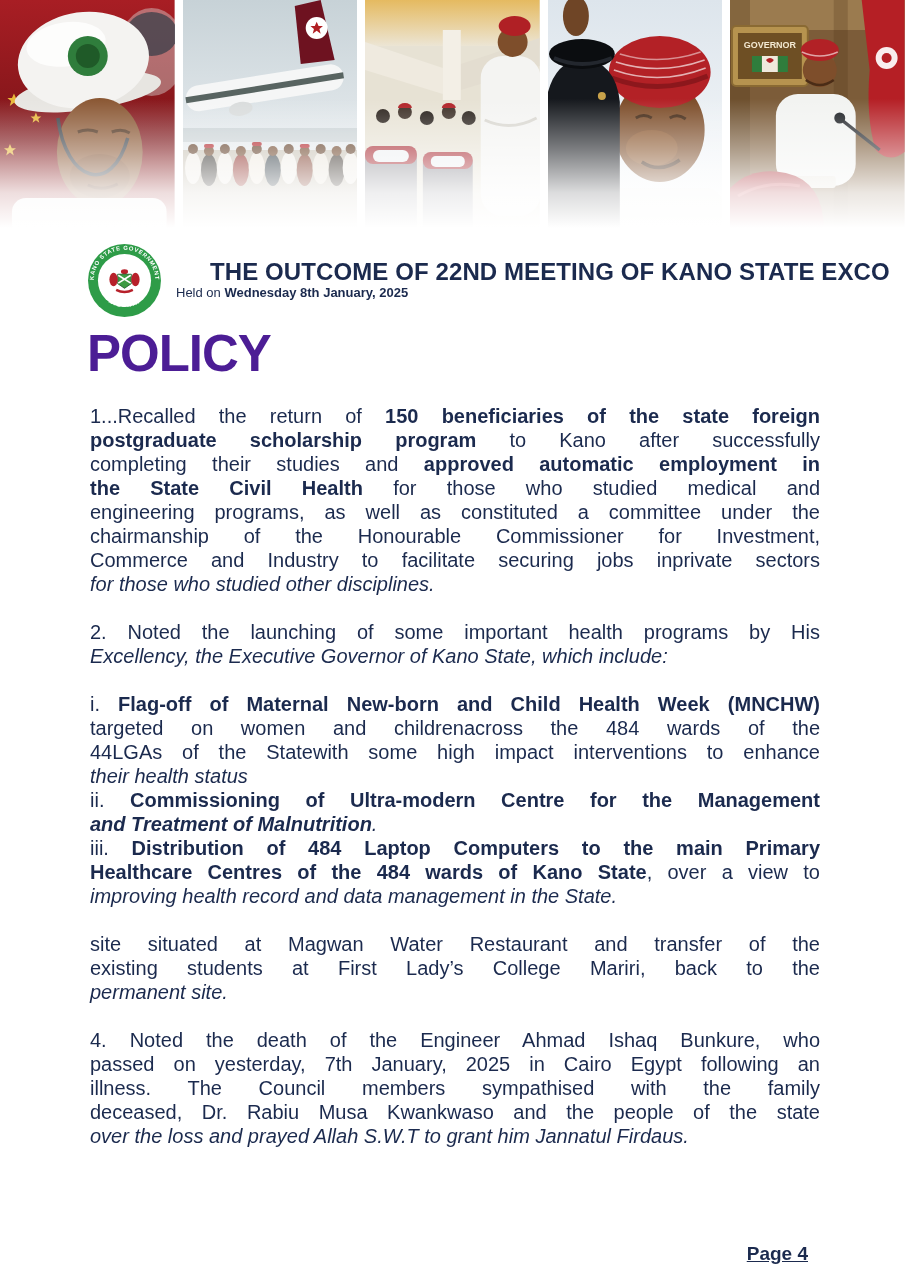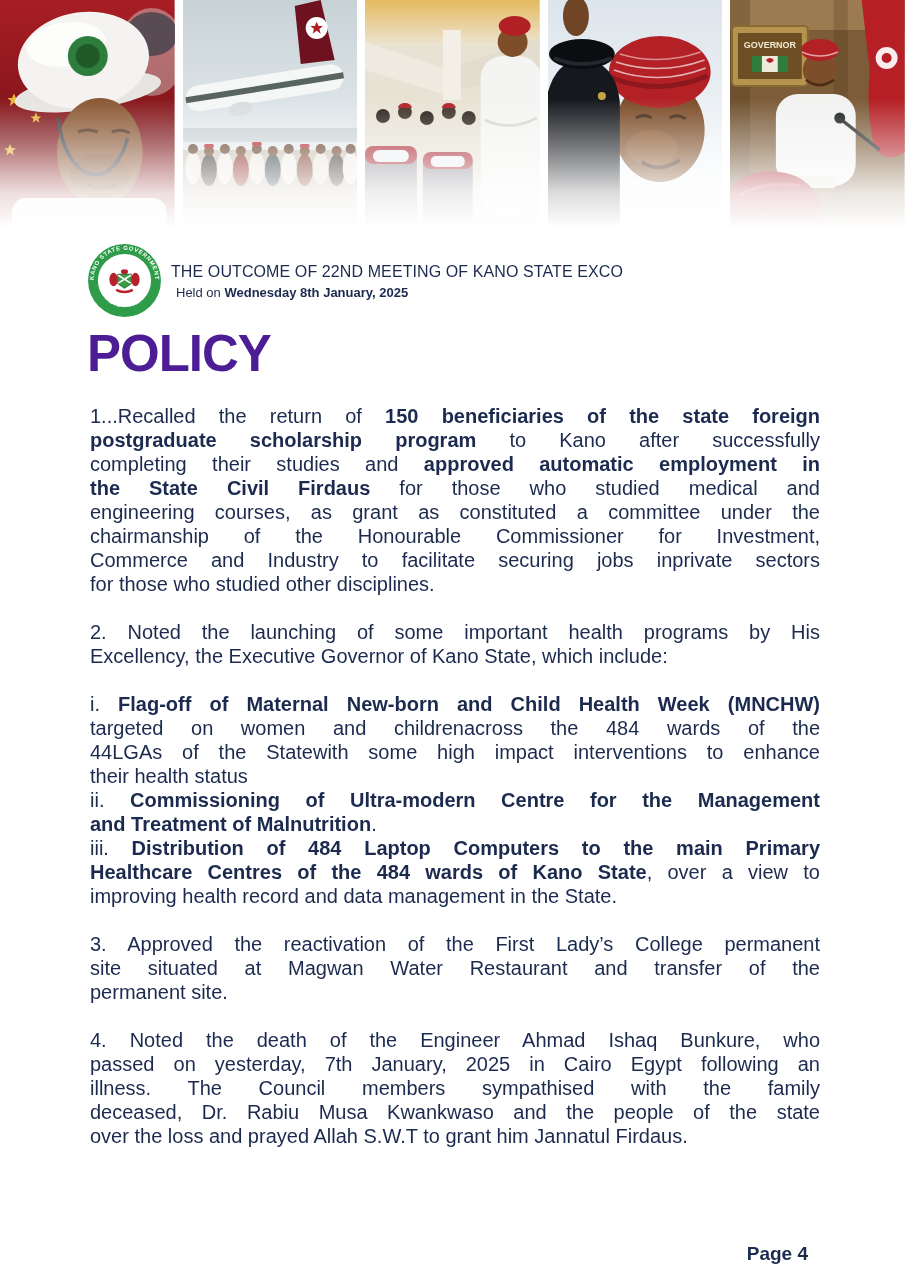--- a/index.html
+++ b/index.html
@@ -13,37 +13,37 @@
   .photo svg{display:block;width:100%;height:100%;}
   .banner-fade{
     position:absolute;inset:0;pointer-events:none;
     background:linear-gradient(180deg,rgba(255,255,255,0) 0%,rgba(255,255,255,0) 42%,
       rgba(255,255,255,.45) 64%,rgba(255,255,255,.85) 82%,#ffffff 97%);
   }
   
   .header-row{position:absolute;top:243px;left:87px;display:flex;align-items:center;gap:9px;}
   .seal{width:75px;height:75px;flex:0 0 auto;}
   .header-text{padding-top:2px;}
-  .doc-title{font-size:16px;font-weight:normal;letter-spacing:.1px;line-height:21px;}
+  .doc-title{font-size:24px;font-weight:bold;letter-spacing:.1px;line-height:21px;margin-left:39px;}
   .doc-subtitle{font-size:13px;line-height:21px;padding-left:5px;}
   .doc-subtitle .b{font-weight:bold;}
   
   .section-heading{
     position:absolute;top:326px;left:87px;font-size:51px;font-weight:800;
     letter-spacing:-1px;line-height:56px;color:#4c1d95;
   }
   
   .content{position:absolute;top:404px;left:90px;width:730px;font-size:20px;line-height:24px;}
   .para{margin:0;}
   .para + .para:not(.tight){margin-top:24px;}
   .line{text-align:justify;text-align-last:justify;text-justify:inter-word;}
-  .line.last{text-align-last:left;}
+  .line.last{text-align-last:left;font-style:italic;}
   .b{font-weight:bold;}
   
-  .page-number{position:absolute;top:1243px;right:97px;font-size:19px;font-weight:bold;}
+  .page-number{position:absolute;top:1243px;right:97px;font-size:19px;font-weight:bold;text-decoration:underline;}
 </style>
 </head>
 <body>
 
 <div class="page">
 
   <div class="banner">
 
     <div class="photo" role="img" aria-label="Man wearing a white safety helmet with green round sticker against a red backdrop with gold stars">
       <svg viewBox="0 0 175 235" preserveAspectRatio="none">
@@ -268,22 +268,22 @@
     </div>
   </div>
 
   <div class="section-heading">POLICY</div>
 
   <div class="content">
       <div class="para">
         <div class="line"><span>1...Recalled the return of </span><span class="b">150 beneficiaries of the state foreign</span></div>
         <div class="line"><span class="b">postgraduate scholarship program</span><span> to Kano after successfully</span></div>
         <div class="line"><span>completing their studies and </span><span class="b">approved automatic employment in</span></div>
-        <div class="line"><span class="b">the State Civil Firdaus</span><span> for those who studied medical and</span></div>
-        <div class="line"><span>engineering courses, as grant as constituted a committee under the</span></div>
+        <div class="line"><span class="b">the State Civil Health</span><span> for those who studied medical and</span></div>
+        <div class="line"><span>engineering programs, as well as constituted a committee under the</span></div>
         <div class="line"><span>chairmanship of the Honourable Commissioner for Investment,</span></div>
         <div class="line"><span>Commerce and Industry to facilitate securing jobs inprivate sectors</span></div>
         <div class="line last"><span>for those who studied other disciplines.</span></div>
       </div>
       <div class="para">
         <div class="line"><span>2. Noted the launching of some important health programs by His</span></div>
         <div class="line last"><span>Excellency, the Executive Governor of Kano State, which include:</span></div>
       </div>
       <div class="para">
         <div class="line"><span>i. </span><span class="b">Flag-off of Maternal New-born and Child Health Week (MNCHW)</span></div>
@@ -294,22 +294,22 @@
       <div class="para tight">
         <div class="line"><span>ii. </span><span class="b">Commissioning of Ultra-modern Centre for the Management</span></div>
         <div class="line last"><span class="b">and Treatment of Malnutrition</span><span>.</span></div>
       </div>
       <div class="para tight">
         <div class="line"><span>iii. </span><span class="b">Distribution of 484 Laptop Computers to the main Primary</span></div>
         <div class="line"><span class="b">Healthcare Centres of the 484 wards of Kano State</span><span>, over a view to</span></div>
         <div class="line last"><span>improving health record and data management in the State.</span></div>
       </div>
       <div class="para">
-        <div class="line"><span>3. Approved the reactivation of the First Lady’s College permanent</span></div>
         <div class="line"><span>site situated at Magwan Water Restaurant and transfer of the</span></div>
+        <div class="line"><span>existing students at First Lady’s College Mariri, back to the</span></div>
         <div class="line last"><span>permanent site.</span></div>
       </div>
       <div class="para">
         <div class="line"><span>4. Noted the death of the Engineer Ahmad Ishaq Bunkure, who</span></div>
         <div class="line"><span>passed on yesterday, 7th January, 2025 in Cairo Egypt following an</span></div>
         <div class="line"><span>illness. The Council members sympathised with the family</span></div>
         <div class="line"><span>deceased, Dr. Rabiu Musa Kwankwaso and the people of the state</span></div>
         <div class="line last"><span>over the loss and prayed Allah S.W.T to grant him Jannatul Firdaus.</span></div>
       </div>
     </div>

